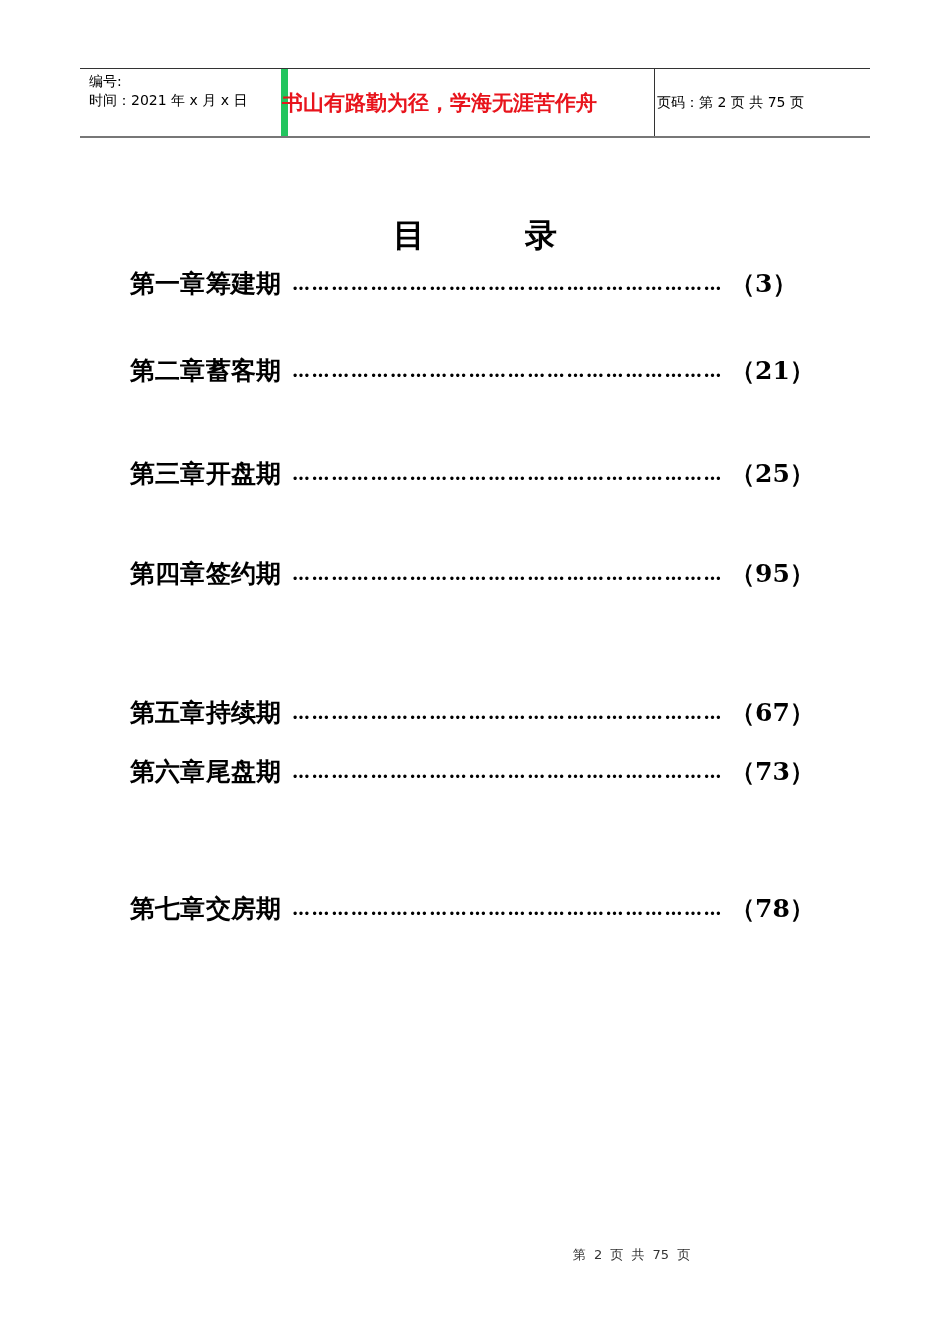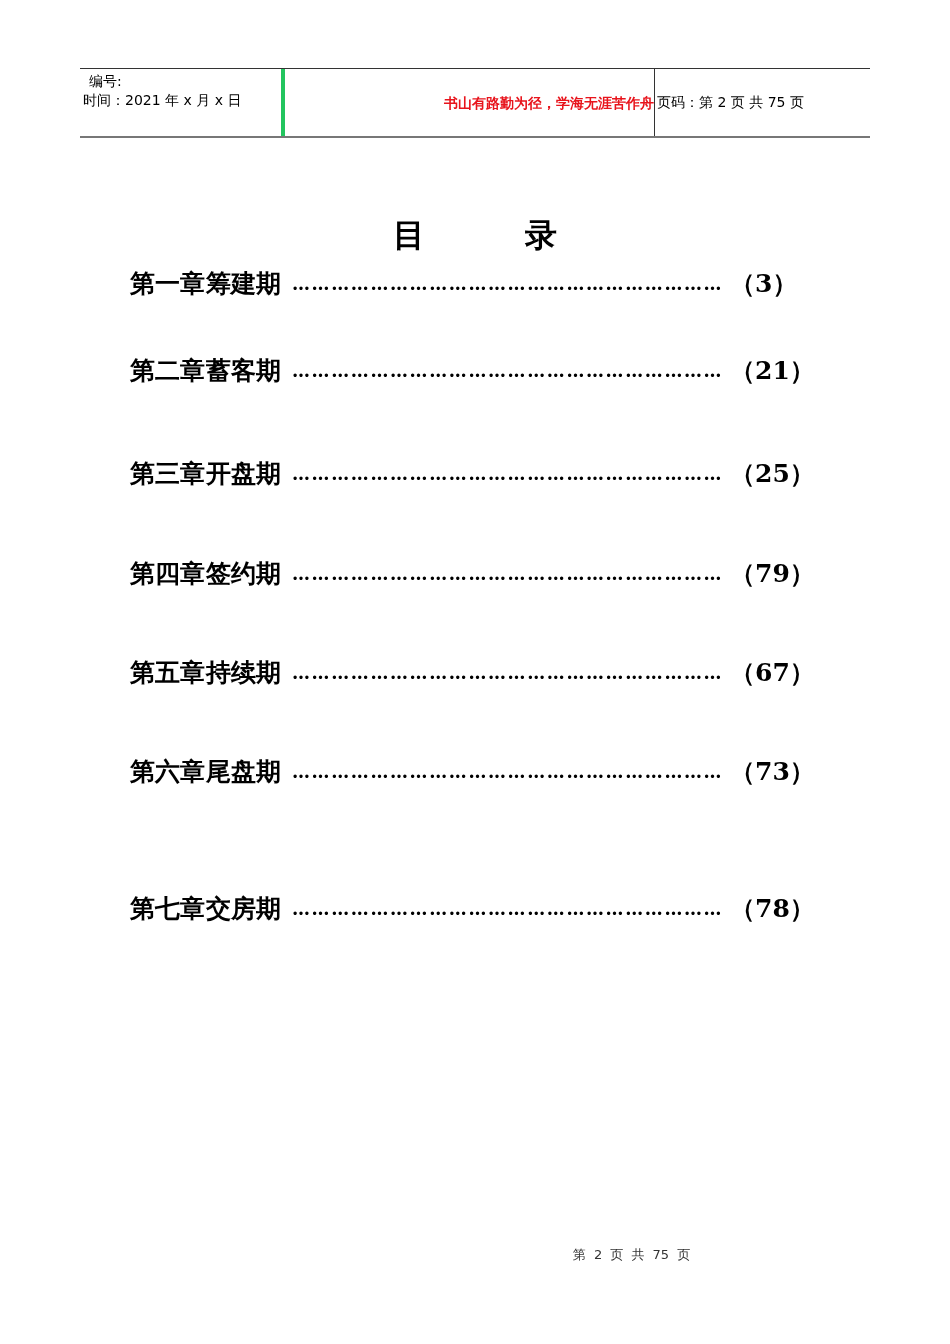--- a/index.html
+++ b/index.html
@@ -2,27 +2,27 @@
 <html><head>
 <meta charset="utf-8">
 <style>
   html, body { margin: 0; padding: 0; background: #ffffff; }
   body { width: 950px; height: 1344px; position: relative; overflow: hidden;
          font-family: "DejaVu Sans", sans-serif; color: #000; }
 
   .header { position: absolute; left: 80px; top: 68px; width: 790px; height: 67px;
             border-top: 1px solid #333; border-bottom: 2px solid #777; }
   .hcell { position: absolute; top: 0; height: 67px; }
-  .hcell.left { left: 0; width: 201px; border-right: 4px solid #22c55e; }
+  .hcell.left { left: 0; width: 201px; border-right: 7px solid #22c55e; }
   .hcell.mid { left: 202px; width: 372px; border-right: 1px solid #333; }
   .hcell.right { left: 575px; width: 215px; }
   .hl1 { position: absolute; left: 9px; top: 3px; font-size: 14px; line-height: 18px; }
-  .hl2 { position: absolute; left: 3px; top: 22px; font-size: 14px; line-height: 18px; }
-  .motto { position: absolute; left: 0; right: 0; top: 22px; text-align: right;
-           color: #e8141c; font-size: 14px; font-weight: bold; line-height: 24px;
+  .hl2 { position: absolute; left: 9px; top: 22px; font-size: 14px; line-height: 18px; }
+  .motto { position: absolute; left: 0; right: 0; top: 22px; text-align: left;
+           color: #e8141c; font-size: 21px; font-weight: bold; line-height: 24px;
            font-family: "DejaVu Sans", sans-serif; }
   .pageinfo { position: absolute; left: 2px; top: 24px; font-size: 14px; line-height: 18px; }
 
   .title { position: absolute; left: 0; width: 950px; top: 210px; text-align: center;
            font-size: 32px; font-weight: bold; line-height: 50px; letter-spacing: 0; }
   .title span { display: inline-block; }
   .title .gap { width: 100px; }
 
   .toc { position: absolute; left: 90px; width: 720px; }
   .toc-row { position: absolute; left: 0; width: 720px; height: 34px;
@@ -74,23 +74,23 @@
   <div class="toc-row" style="top:457px;">
     <span class="chap">第三章</span>
     <span class="name">开盘期</span>
     <span class="dots">…………………………………………………………</span>
     <span class="page">（25）</span>
   </div>
   <div class="toc-row" style="top:557px;">
     <span class="chap">第四章</span>
     <span class="name">签约期</span>
     <span class="dots">…………………………………………………………</span>
-    <span class="page">（79）</span>
+    <span class="page">（95）</span>
   </div>
-  <div class="toc-row" style="top:656px;">
+  <div class="toc-row" style="top:696px;">
     <span class="chap">第五章</span>
     <span class="name">持续期</span>
     <span class="dots">…………………………………………………………</span>
     <span class="page">（67）</span>
   </div>
   <div class="toc-row" style="top:755px;">
     <span class="chap">第六章</span>
     <span class="name">尾盘期</span>
     <span class="dots">…………………………………………………………</span>
     <span class="page">（73）</span>

